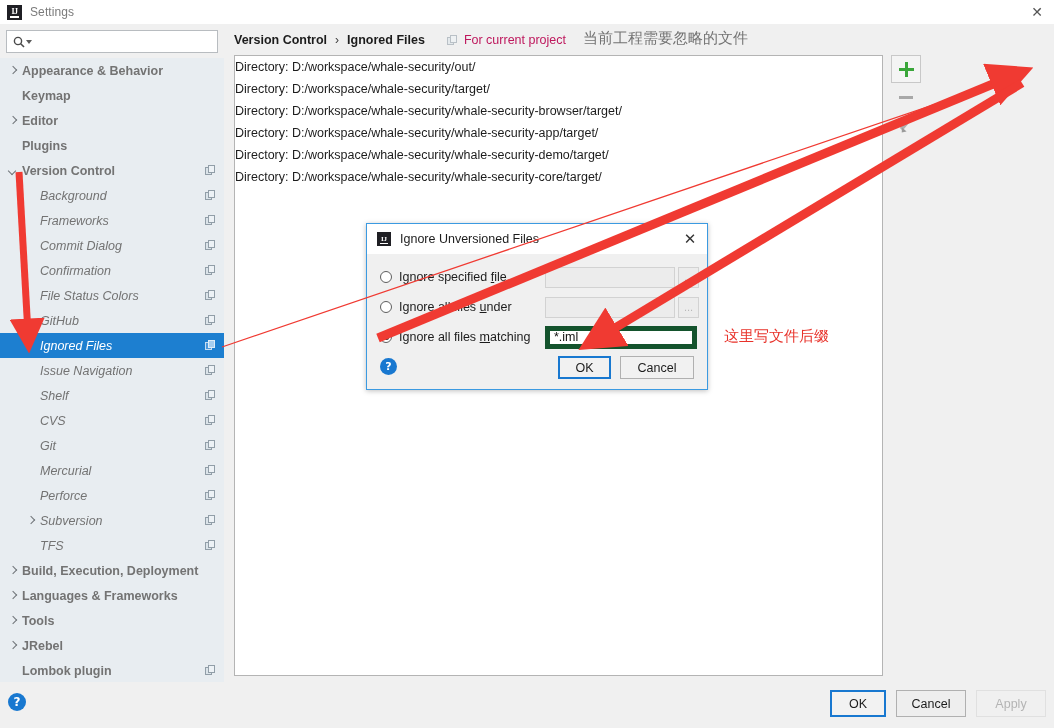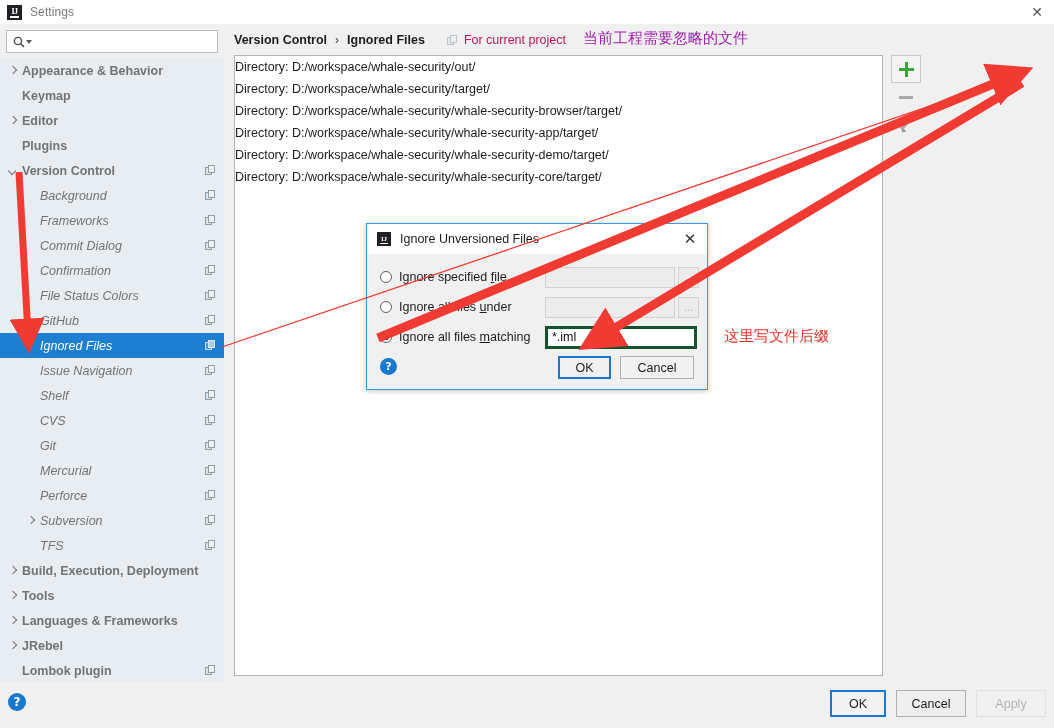--- a/index.html
+++ b/index.html
@@ -119,21 +119,21 @@
   #bc-a { font-weight: bold; color: #1c1c1c; }
   #bc-sep { margin: 0 8px; color: #3c3c3c; font-size: 12px; }
   #bc-b { font-weight: bold; color: #1c1c1c; }
   #scope-chip {
     display: flex; align-items: center; margin-left: 22px;
     color: #be185d; font-size: 12.5px;
   }
   #scope-chip .copy-icon { margin-right: 6px; opacity: .55; }
   #note-top {
     position: absolute; left: 355px; top: 5px;
-    color: #a21caf; font-size: 15px;
+    color: #737373; font-size: 15px;
     font-family: "DejaVu Sans", sans-serif;
     white-space: nowrap;
   }
 
   #list-area {
     position: absolute; left: 6px; top: 31px; right: 44px; bottom: 6px;
     background: #ffffff; border: 1px solid #b4b4b4;
     overflow: hidden;
   }
   .dir-row {
@@ -248,21 +248,21 @@
   .dlg-browse {
     position: absolute; width: 21px; height: 21px;
     background: #ececec; border: 1px solid #d2d2d2;
     display: flex; align-items: center; justify-content: center;
     color: #b9b9b9; font-size: 11px; line-height: 6px;
   }
   .f-disabled { left: 178px; width: 130px; }
   .b-disabled { left: 311px; }
   #text-input-match {
     position: absolute; left: 178px; width: 152px; height: 23px;
-    background: #ffffff; border: 3px solid #14532d;
+    background: #ffffff; border: 5px solid #14532d;
     font-family: "Liberation Sans", sans-serif; font-size: 12.5px;
     color: #111; padding: 0 4px; outline: none;
   }
   #dlg-help {
     position: absolute; left: 13px; top: 134px;
     width: 17px; height: 17px; border-radius: 50%;
     background: #1878d0; color: #fff; font-size: 11px; font-weight: bold;
     display: flex; align-items: center; justify-content: center;
     font-family: "DejaVu Sans", sans-serif;
   }
@@ -455,25 +455,25 @@
           <i class="a"></i>
           <i class="b"></i>
         </span>
       </div>
       <div class="tree-row lvl0 bold">
         <span class="tw right"></span>
         <span class="tree-label">Build, Execution, Deployment</span>
       </div>
       <div class="tree-row lvl0 bold">
         <span class="tw right"></span>
+        <span class="tree-label">Languages &amp; Frameworks</span>
+      </div>
+      <div class="tree-row lvl0 bold">
+        <span class="tw right"></span>
         <span class="tree-label">Tools</span>
-      </div>
-      <div class="tree-row lvl0 bold">
-        <span class="tw right"></span>
-        <span class="tree-label">Languages &amp; Frameworks</span>
       </div>
       <div class="tree-row lvl0 bold">
         <span class="tw right"></span>
         <span class="tree-label">JRebel</span>
       </div>
       <div class="tree-row lvl0 bold">
         <span class="tw"></span>
         <span class="tree-label">Lombok plugin</span>
         <span class="copy-icon">
           <i class="a"></i>

